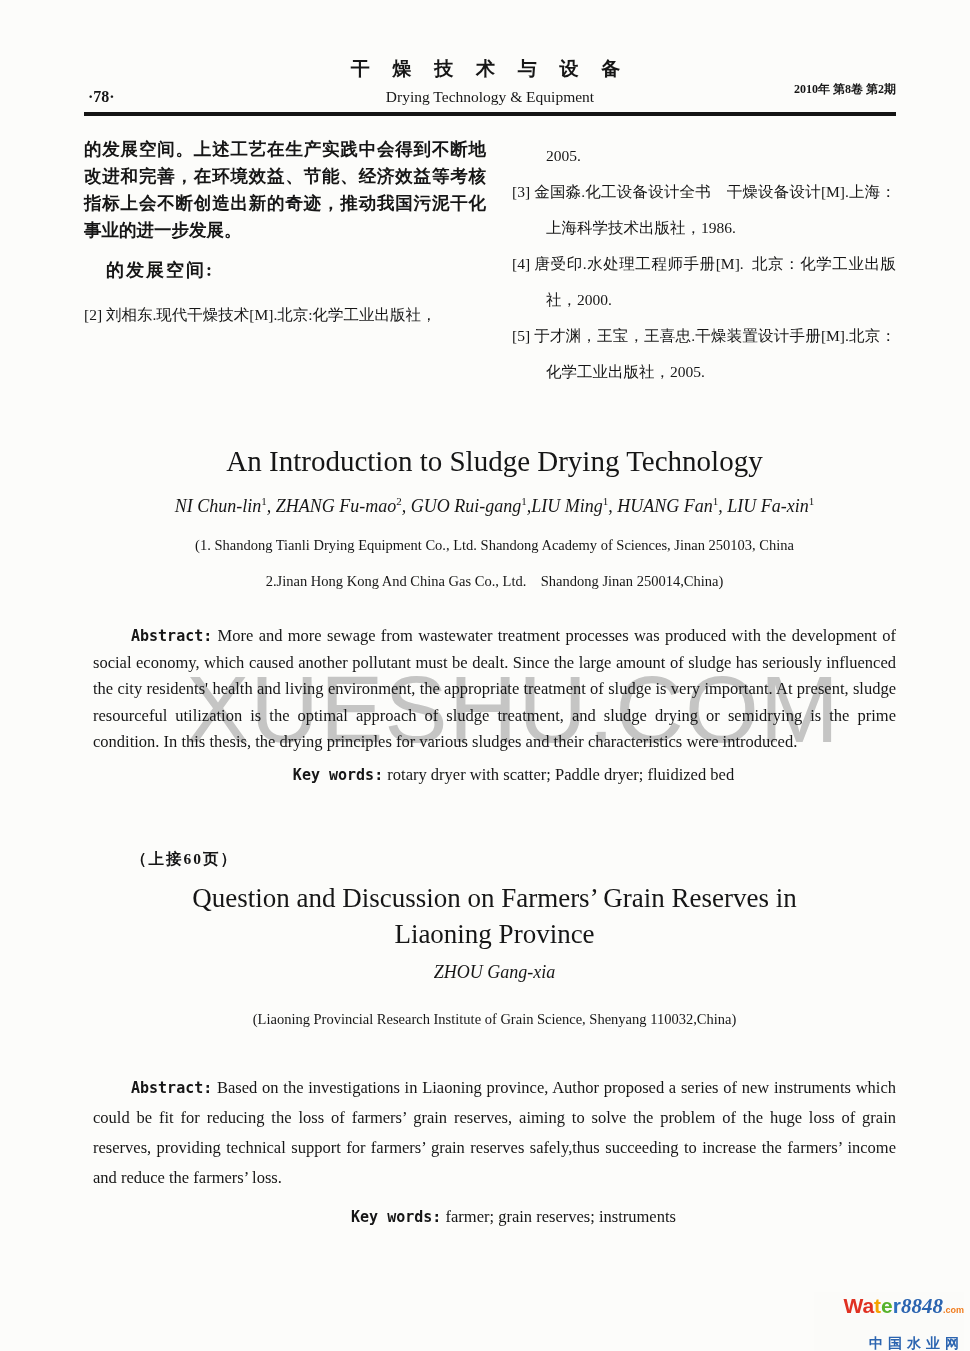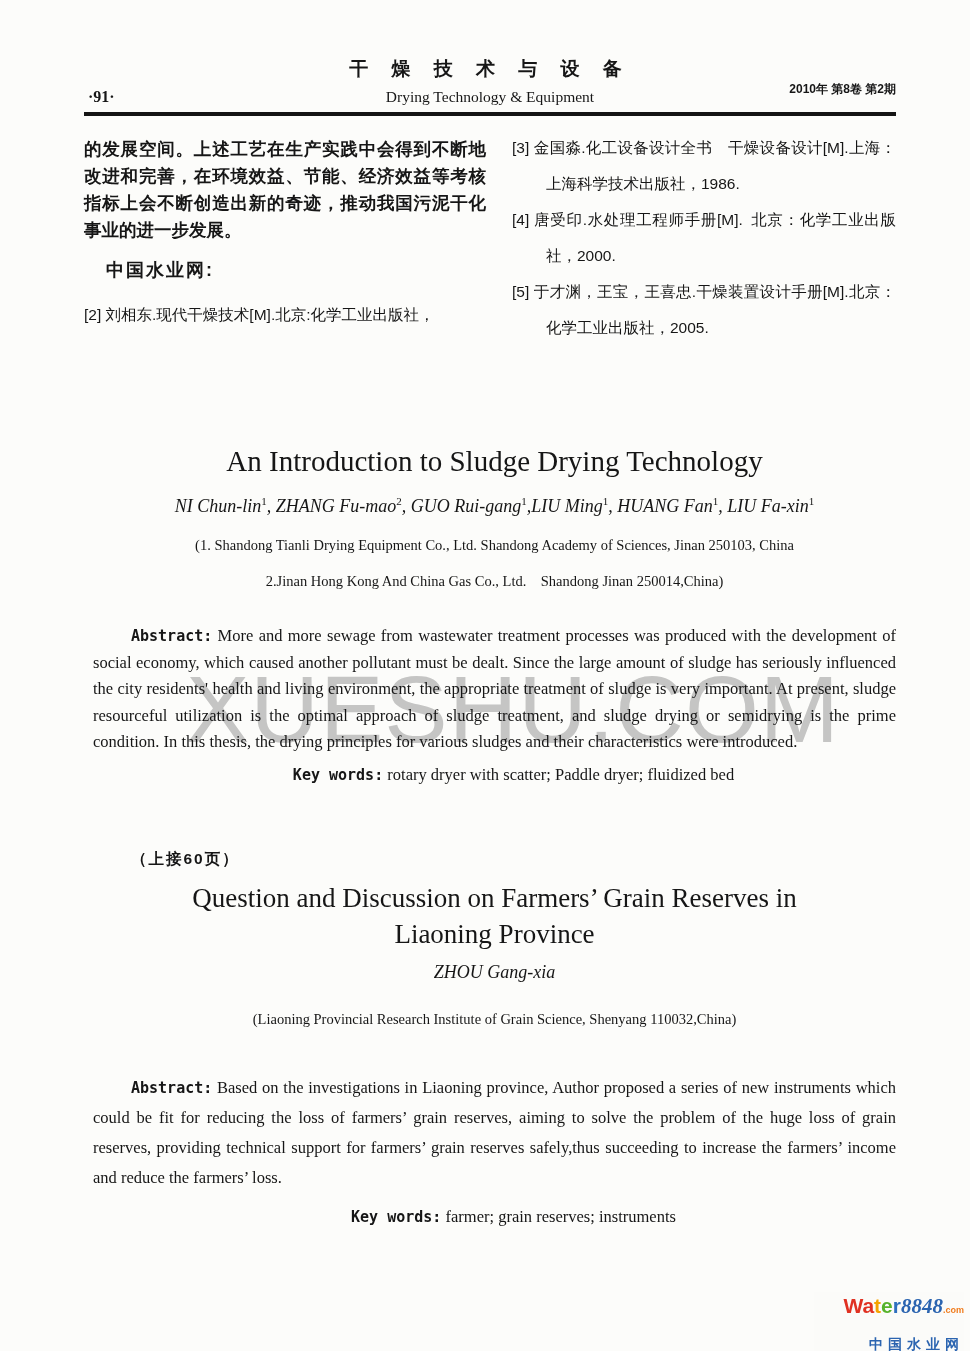--- a/index.html
+++ b/index.html
@@ -2,21 +2,21 @@
 <html><head>
 <meta charset="utf-8">
 <style>
   html,body{margin:0;padding:0;}
   body{
     width:970px;height:1351px;position:relative;overflow:hidden;
     background:#fcfcfa;color:#161616;
     font-family:"Liberation Serif","DejaVu Serif",serif;
   }
   .abs{position:absolute;}
-  .zh{font-family:Liberation Sans, sans-serif;}
+  .zh{font-family:Liberation Serif, serif;}
   .mono{font-family:"DejaVu Sans Mono",monospace;font-weight:bold;}
 
   
   #header{left:84px;right:74px;top:56px;z-index:2;}
   .jtitle-zh{text-align:center;font-size:19px;font-weight:bold;letter-spacing:9px;}
   .hrow{position:relative;height:24px;margin-top:2px;}
   .pageno{position:absolute;left:4px;bottom:2px;font-size:16px;font-weight:bold;}
   .jtitle-en{position:absolute;left:0;right:0;bottom:2px;text-align:center;font-size:15.5px;}
   .issue{position:absolute;right:0;bottom:10px;font-size:12px;font-weight:bold;margin-left:11px;}
   .rule{height:4px;background:#141414;margin-top:4px;}
@@ -59,34 +59,35 @@
   .logo-number{font-family:"Liberation Serif",serif;font-style:italic;font-weight:bold;font-size:21px;}
   .logo-tld{font-size:9px;font-weight:bold;vertical-align:baseline;}
   .logo-sub{font-size:14px;font-weight:bold;letter-spacing:5px;line-height:18px;margin-top:14px;}
 </style>
 </head>
 <body>
 
 <div id="header" class="abs">
   <div class="jtitle-zh zh">干 燥 技 术 与 设 备</div>
   <div class="hrow">
-    <span class="pageno">·91·</span>
+    <span class="pageno">·78·</span>
     <span class="jtitle-en">Drying Technology &amp; Equipment</span>
     <span class="issue zh">2010年 第8卷 第2期</span>
   </div>
   <div class="rule"></div>
 </div>
 
 <div id="refs" class="abs">
   <div class="colL">
     <p class="para zh">的发展空间。上述工艺在生产实践中会得到不断地改进和完善，在环境效益、节能、经济效益等考核指标上会不断创造出新的奇迹，推动我国污泥干化事业的进一步发展。</p>
-    <p class="refs-heading zh">中国水业网:</p>
+    <p class="refs-heading zh">的发展空间:</p>
     <p class="ref zh"><span>[2]</span> <span>刘相东.现代干燥技术[M].北京:化学工业出版社，</span></p>
   </div>
   <div class="colR">
+    <p class="cont zh">2005.</p>
     <p class="ref zh"><span>[3]</span> <span>金国淼.化工设备设计全书　干燥设备设计[M].上海：上海科学技术出版社，1986.</span></p>
     <p class="ref zh"><span>[4]</span> <span>唐受印.水处理工程师手册[M]. 北京：化学工业出版社，2000.</span></p>
     <p class="ref zh"><span>[5]</span> <span>于才渊，王宝，王喜忠.干燥装置设计手册[M].北京：化学工业出版社，2005.</span></p>
   </div>
 </div>
 
 <div id="watermark" class="abs">XUESHU.COM</div>
 
 <div id="article1" class="abs article">
   <h1 class="a-title">An Introduction to Sludge Drying Technology</h1>

